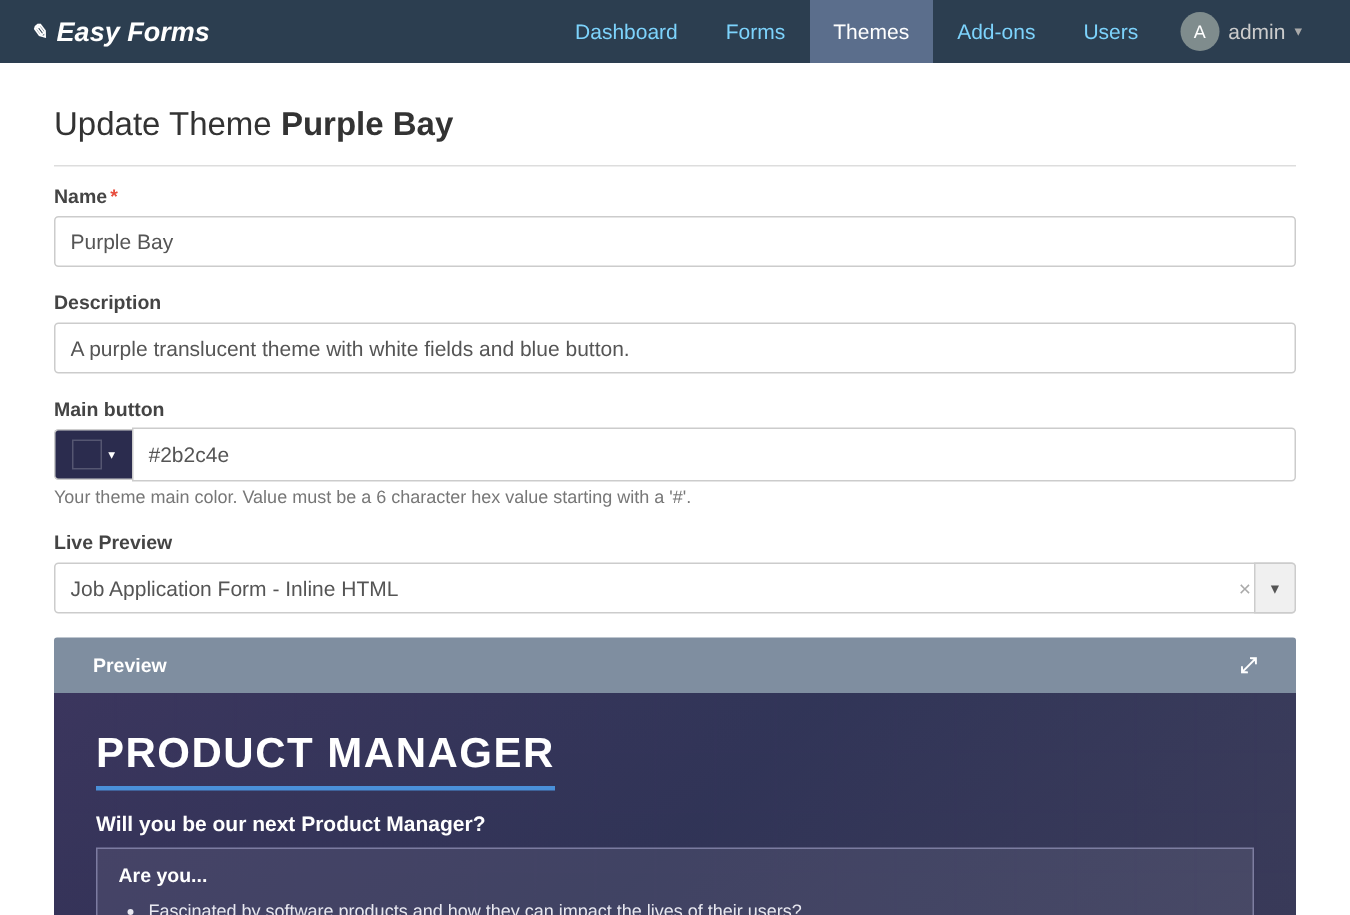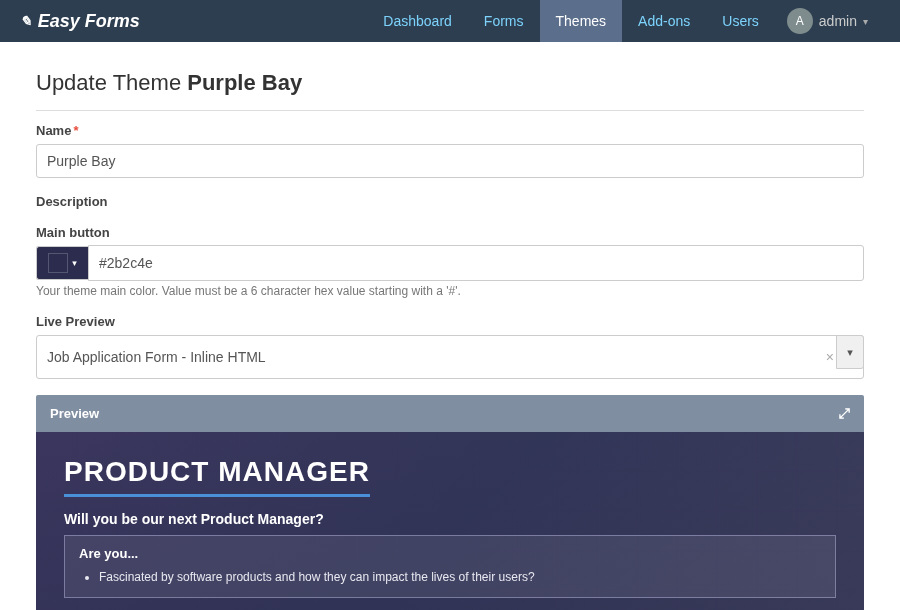--- a/index.html
+++ b/index.html
@@ -156,21 +156,21 @@
       margin-top: 4px;
     }
 
     
     .select-wrapper {
       position: relative;
       width: 100%;
     }
     .select-control {
       width: 100%;
-      height: 44px;
+      height: 34px;
       border: 1px solid #ccc;
       border-radius: 3px;
       padding: 6px 36px 6px 10px;
       font-size: 14px;
       color: #555;
       background: #fff;
       appearance: none;
       outline: none;
       cursor: pointer;
     }
@@ -197,21 +197,21 @@
       justify-content: center;
       color: #555;
       font-size: 11px;
       cursor: pointer;
     }
 
     
     .preview-header {
       background: #7f8ea0;
       color: #fff;
-      padding: 10px 14px;
+      padding: 10px 26px;
       font-size: 13px;
       font-weight: 600;
       display: flex;
       align-items: center;
       justify-content: space-between;
       margin-top: 6px;
       border-radius: 2px 2px 0 0;
     }
     .preview-expand-icon {
       color: #fff;
@@ -318,20 +318,21 @@
 
   <div class="form-group">
     <label class="form-label">
       <span>Name</span><span class="required-star">*</span>
     </label>
     <input type="text" class="form-control" value="Purple Bay" style="">
   </div>
 
   <div class="form-group">
     <label class="form-label">Description</label>
+    <input type="text" class="form-control" value="A purple translucent theme with white fields and blue button." style="">
   </div>
 
   <div class="form-group">
     <label class="form-label">Main button</label>
     <div class="color-input-row">
       <div class="color-swatch-btn" style="background: rgb(43, 44, 78);">
         <div class="color-swatch" style="background: rgb(43, 44, 78);"></div>
         <span class="color-swatch-chevron">▾</span>
       </div>
       <input type="text" class="color-hex-input" value="#2b2c4e" style="">

